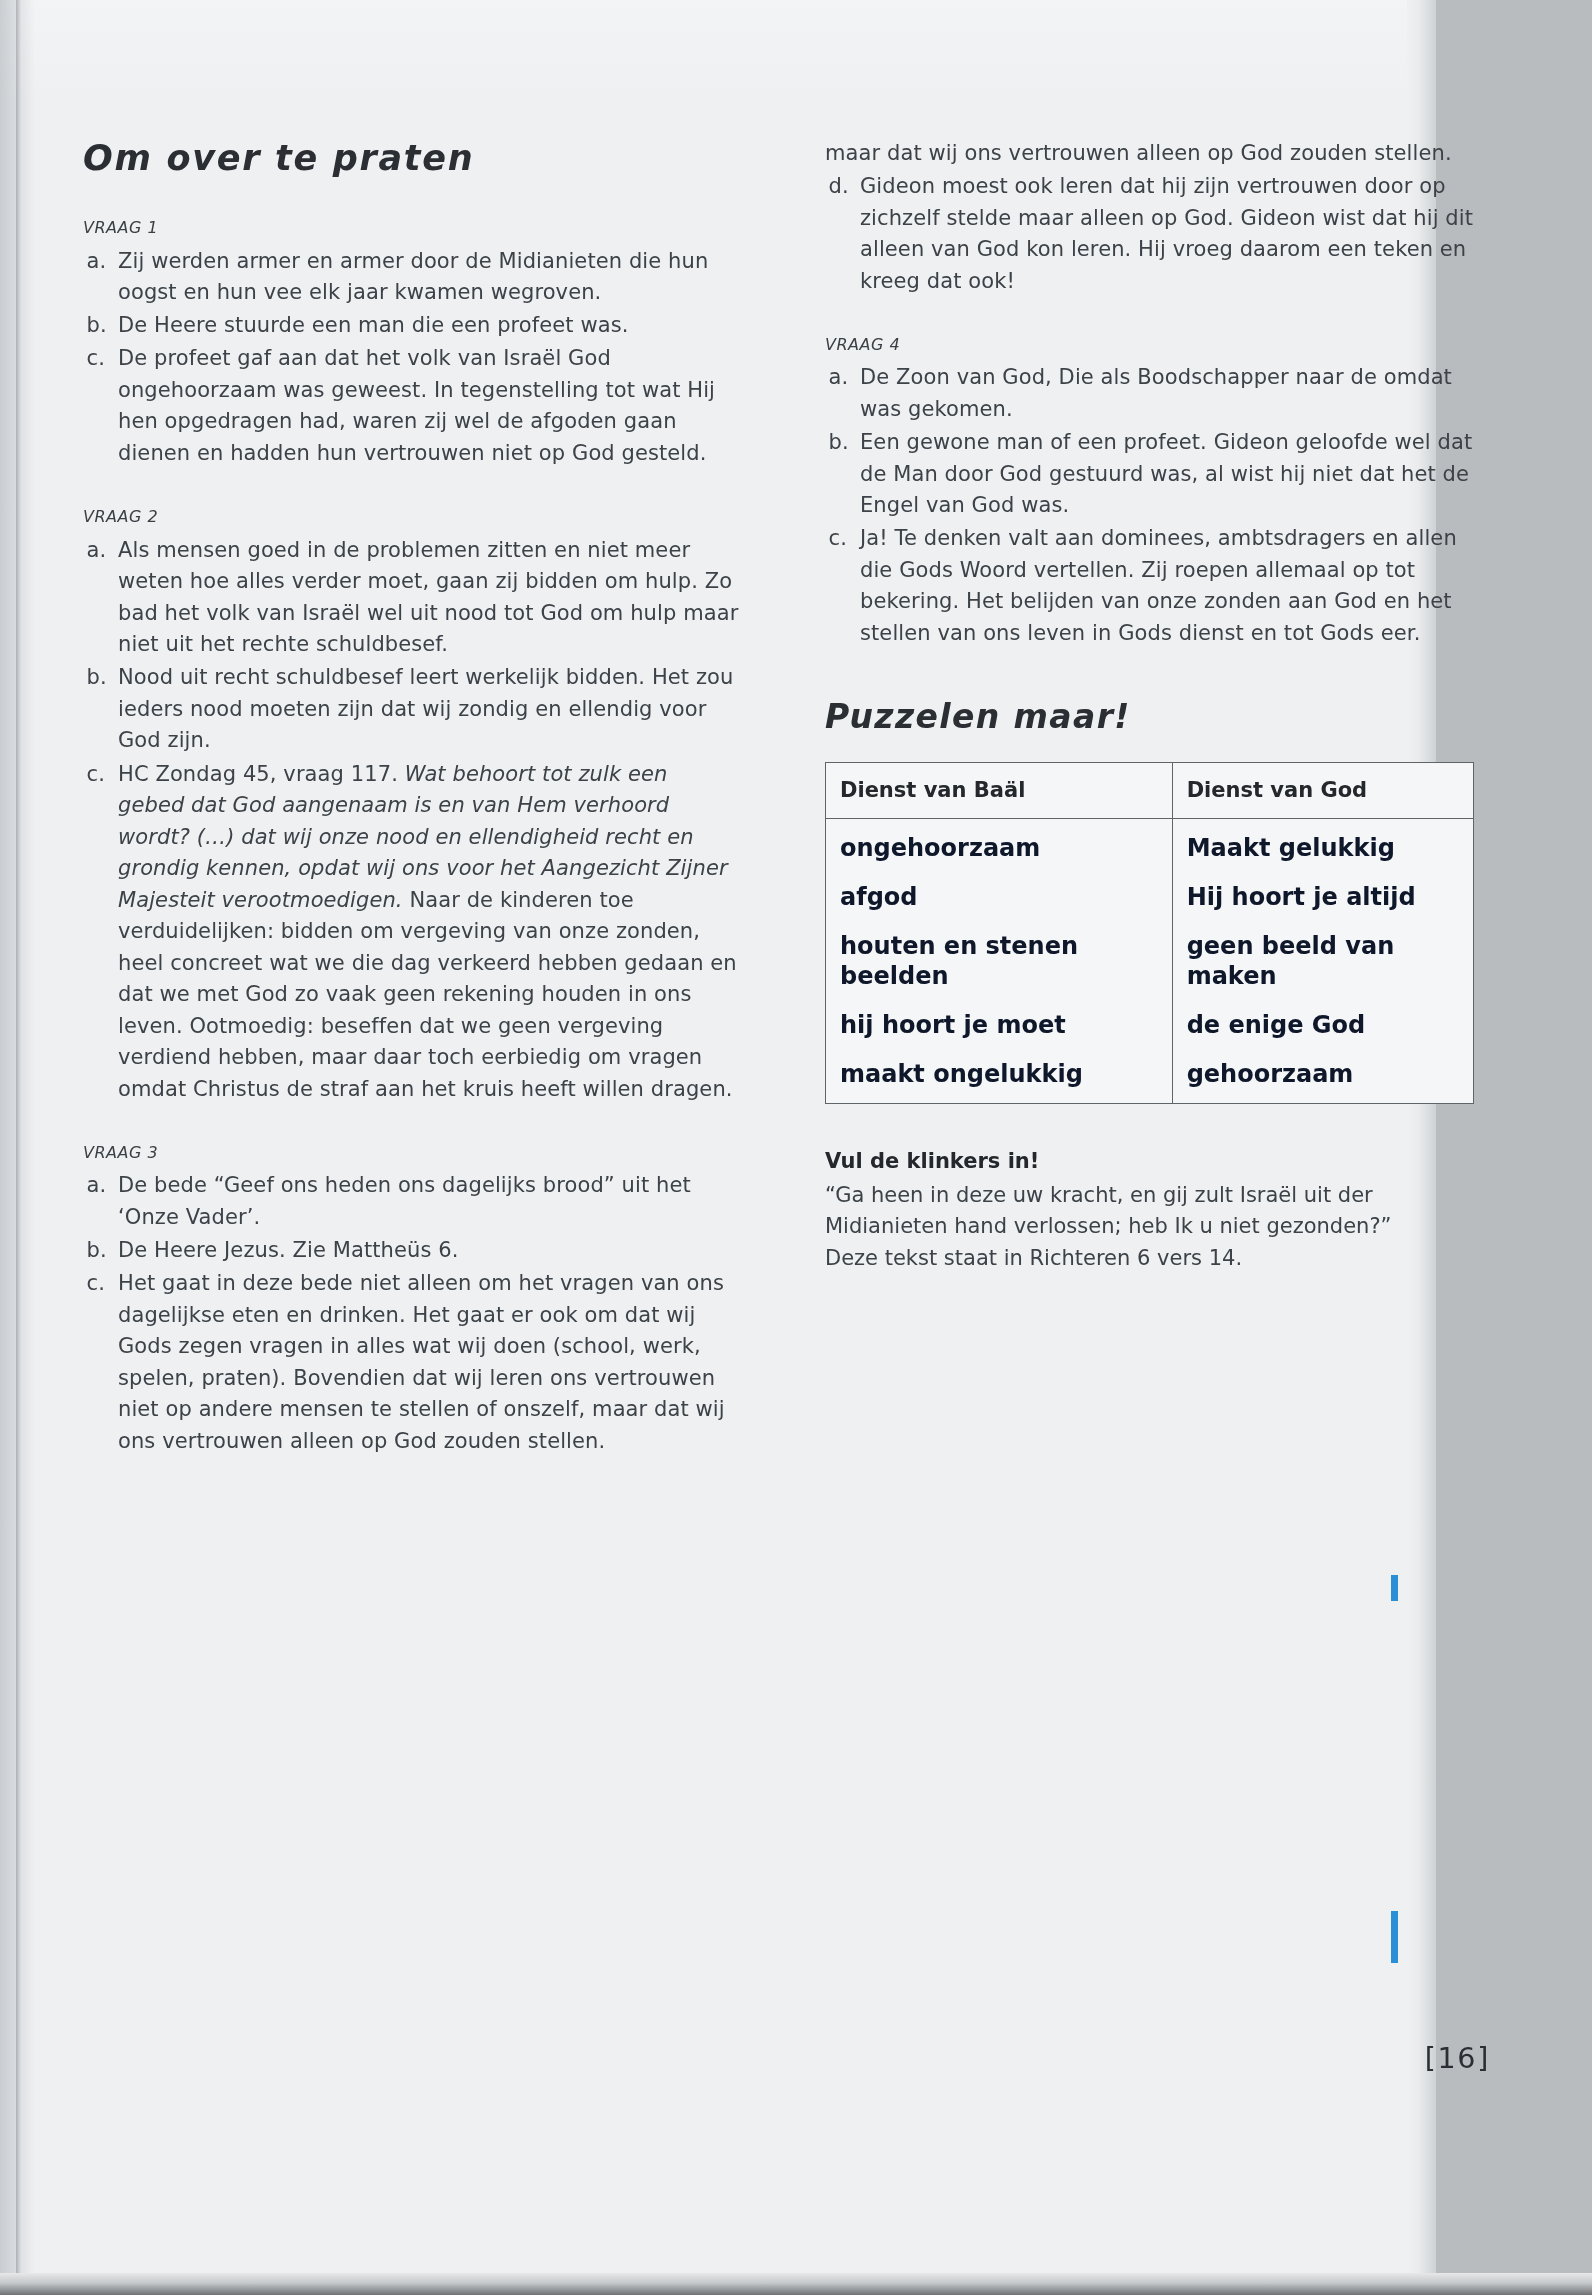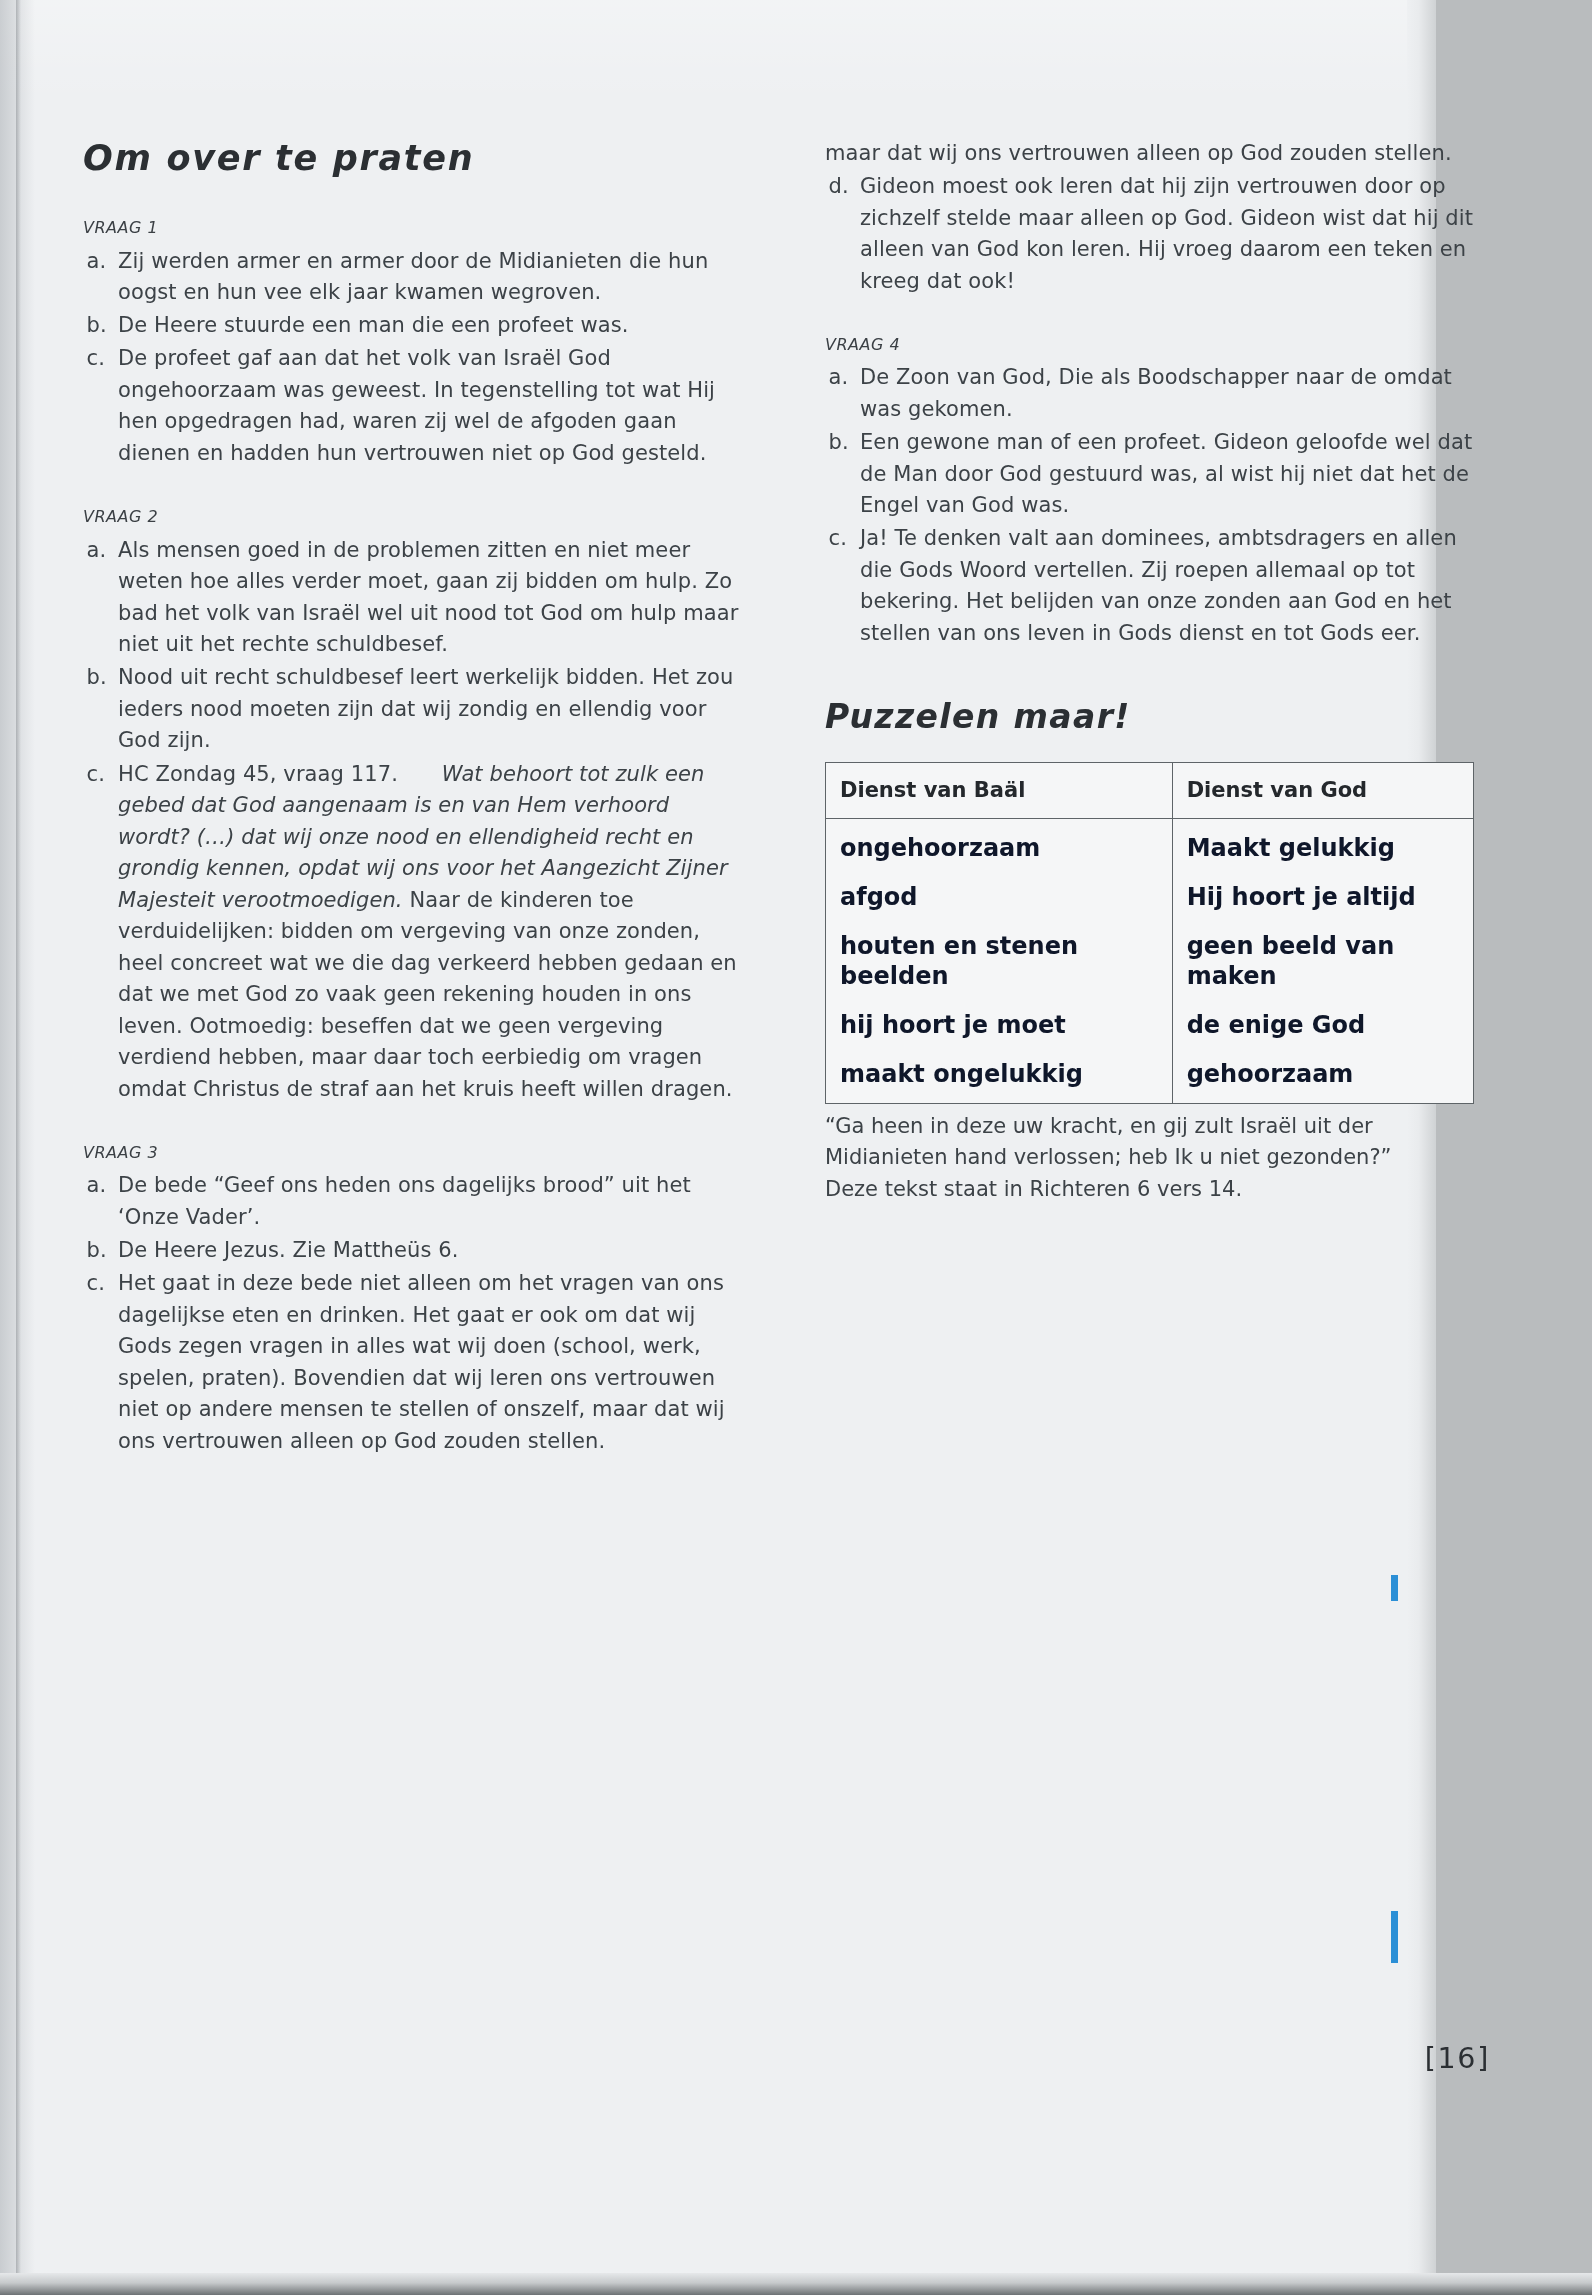--- a/index.html
+++ b/index.html
@@ -92,21 +92,21 @@
     color: #3c4247;
     letter-spacing: 0.1px;
   }
   ol.alist > li > .mk {
     position: absolute;
     left: 3.5px;
     top: 0;
     color: #3c4247;
     font-size: 21px;
   }
-  .it { font-style: italic; margin-left: 37px; }
+  .it { font-style: italic; }
 
   h2.sub-title {
     font-size: 33px;
     font-weight: bold;
     font-style: italic;
     letter-spacing: 1.4px;
     color: #2b2f33;
     margin: 48px 0 26px 0;
   }
 
@@ -259,20 +259,21 @@
             <td>hij hoort je moet</td>
             <td>de enige God</td>
           </tr>
           <tr class="last">
             <td>maakt ongelukkig</td>
             <td>gehoorzaam</td>
           </tr>
         </tbody>
       </table>
 
+      <div class="fill-head">Vul de klinkers in!</div>
       <div class="fill-body">
         <p>“Ga heen in deze uw kracht, en gij zult Israël uit der Midianieten hand verlossen; heb Ik u niet gezonden?”</p>
         <p>Deze tekst staat in Richteren 6 vers 14.</p>
       </div>
 
     </div>
 
     <div class="page-num">[16]</div>
   </div>
 </div>

